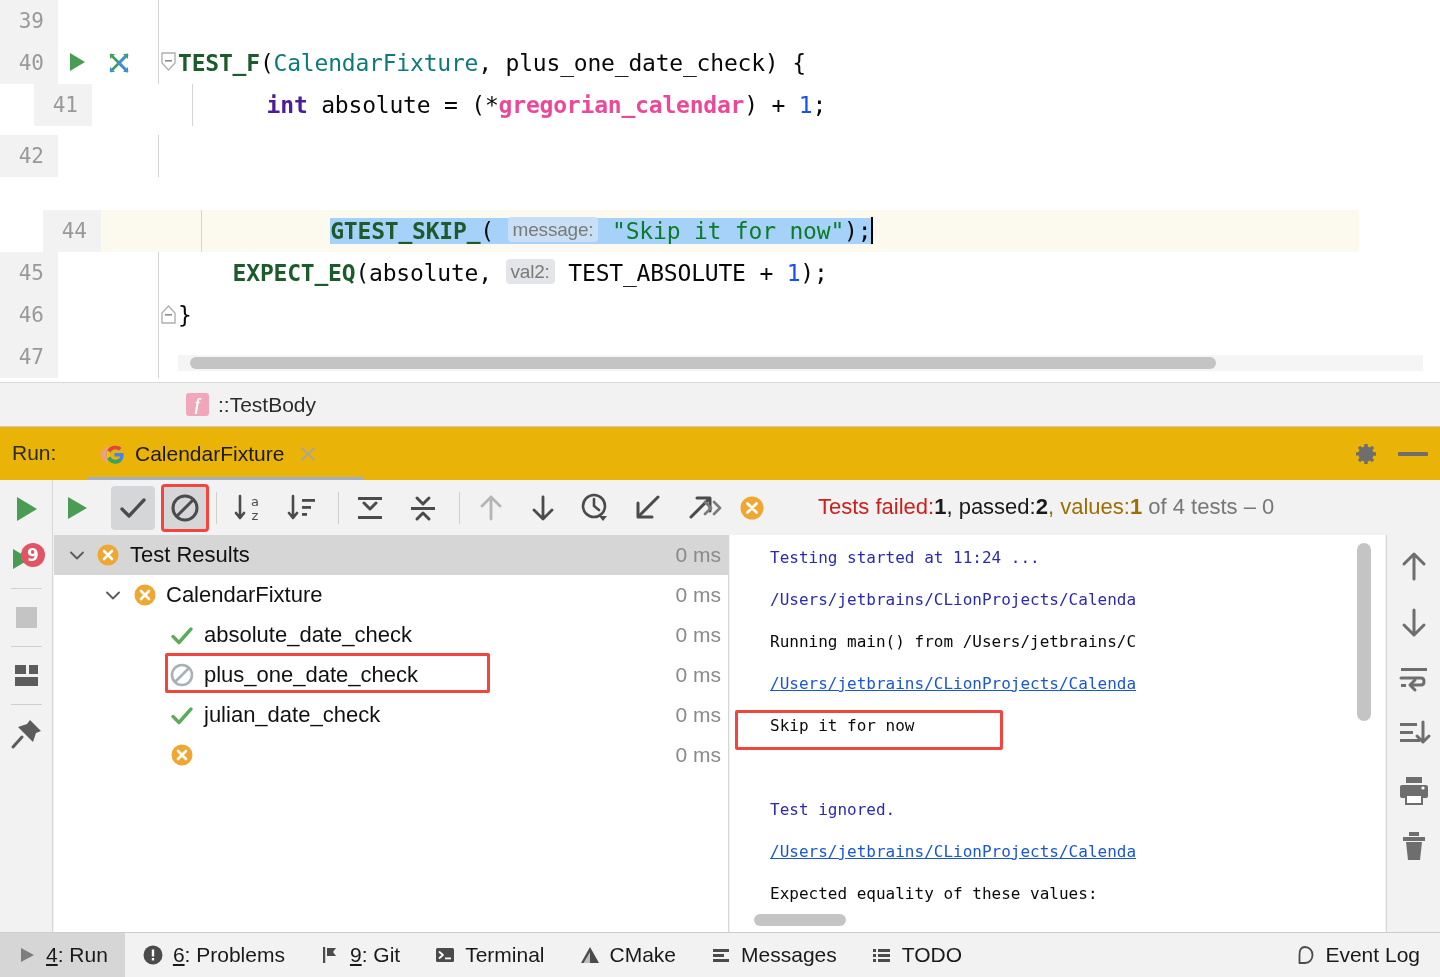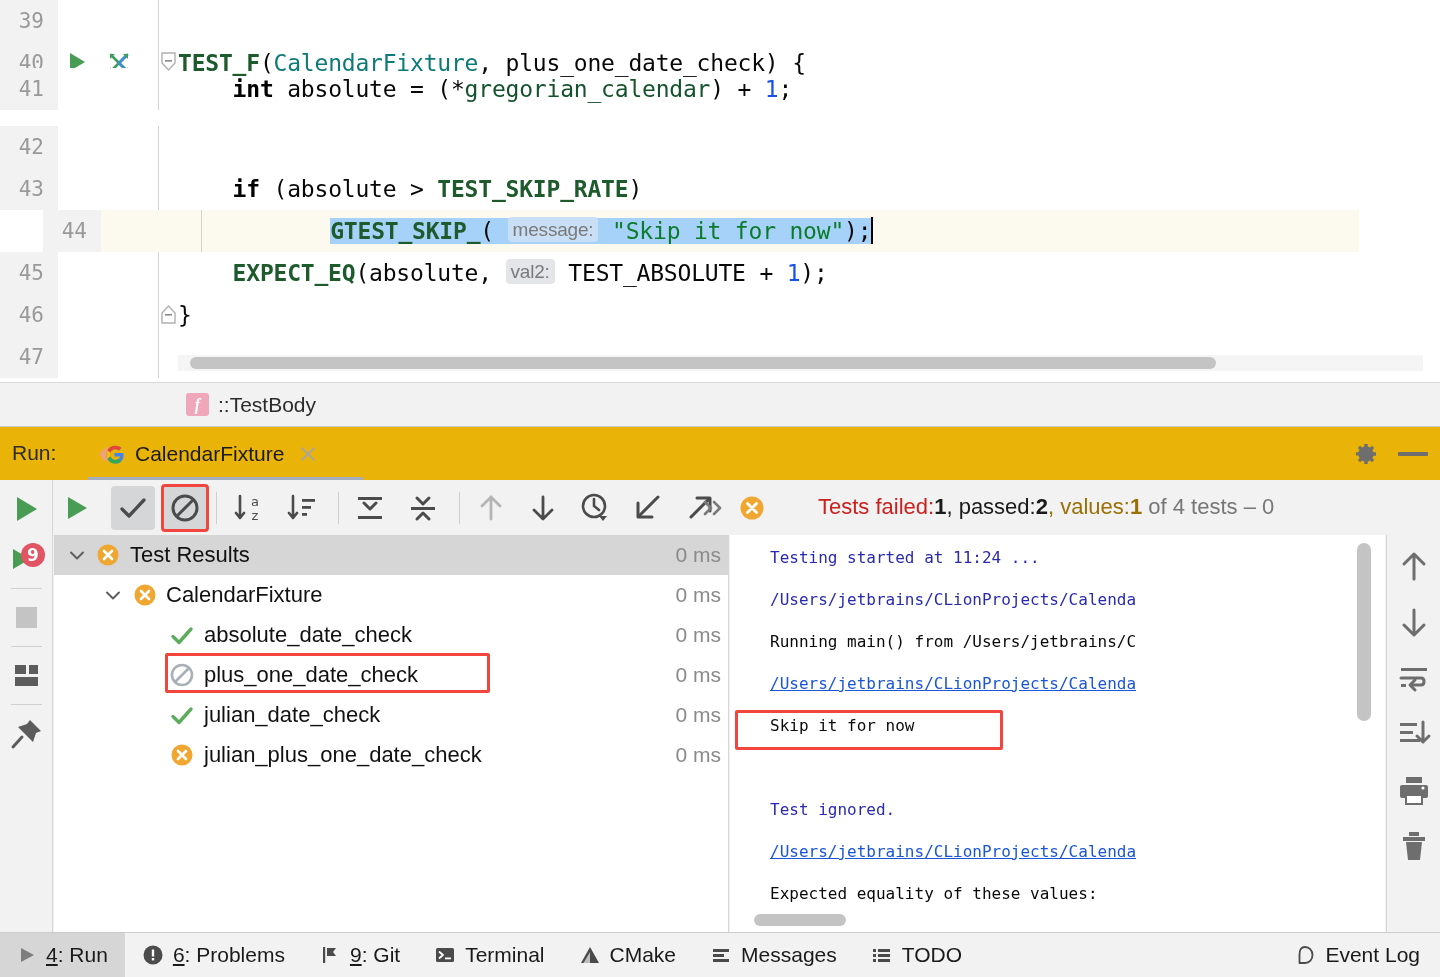--- a/index.html
+++ b/index.html
@@ -45,24 +45,24 @@
     position: absolute; left: 158px; top: 0; width: 1px; height: 42px;
     background: #d4d4d4;
   }
   .code {
     position: absolute; left: 178px; top: 0; height: 42px;
     line-height: 42px; white-space: pre;
     font-family: "DejaVu Sans Mono", monospace;
     font-size: 23px; color: #080808;
     letter-spacing: -0.2px;
   }
-  .kw { color: #000000; font-weight: bold; text-align: center; }
+  .kw { color: #4c1d95; font-weight: bold; text-align: center; }
   .cls { color: #0d7a7a; }
   .macro { color: #1d5b2c; font-weight: bold; }
-  .field { color: #14532d; }
+  .field { color: #ec4899; font-weight: bold; }
   .str { color: #0b7b29; }
   .num { color: #1750eb; }
   .plain { color: #080808; }
   .sel { background: #a6d2fa; }
   .hintchip {
     display: inline-block;
     background: #e3e5e8; color: #7a7a7a;
     border-radius: 4px; padding: 0 5px;
     font-size: 19px; line-height: 25px;
     vertical-align: 3px;
@@ -294,42 +294,35 @@
         </svg>
       </div>
       <div class="vdivider"></div>
       <svg class="fold" style="left:159px;" width="19" height="22" viewBox="0 0 19 22">
         <path d="M3 1 L16 1 L16 11 L9.5 18 L3 11 Z" fill="#ffffff" stroke="#b0b0b0" stroke-width="1.4"></path>
         <rect x="6" y="8" width="7" height="1.6" fill="#8a8a8a"></rect>
       </svg>
       <div class="code"><span class="macro">TEST_F</span><span class="plain">(</span><span class="cls">CalendarFixture</span><span class="plain">, plus_one_date_check) {</span></div>
     </div>
 
-    <div class="ed-row" style="top:68px;position:absolute;">
+    <div class="ed-row" style="top:84px;position:absolute;margin-left:34px;">
       <div class="gutter-bg"></div>
       <div class="lineno">41</div>
       <div class="gutter-strip"></div>
       <div class="vdivider"></div>
       <div class="code"><span class="plain">    </span><span class="kw">int</span><span class="plain"> absolute = (*</span><span class="field">gregorian_calendar</span><span class="plain">) + </span><span class="num">1</span><span class="plain">;</span></div>
     </div>
 
-    <div class="ed-row" style="top:126px;position:absolute;">
+    <div class="ed-row" style="top:135px;position:absolute;">
       <div class="gutter-bg"></div>
       <div class="lineno">42</div>
       <div class="gutter-strip"></div>
       <div class="vdivider"></div>
     </div>
 
-    <div class="ed-row" style="top:168px;position:absolute;">
-      <div class="gutter-bg"></div>
-      <div class="lineno">43</div>
-      <div class="gutter-strip"></div>
-      <div class="vdivider"></div>
-      <div class="code"><span class="plain">    </span><span class="kw">if</span><span class="plain"> (absolute &gt; </span><span class="macro">TEST_SKIP_RATE</span><span class="plain">)</span></div>
-    </div>
 
     <div class="ed-row current" style="top:210px;position:absolute;">
       <div class="gutter-bg"></div>
       <div class="lineno">44</div>
       <div class="gutter-strip"></div>
       <div class="vdivider"></div>
       <div class="code"><span class="plain">        </span><span class="sel"><span class="macro">GTEST_SKIP_</span><span class="plain">( </span><span class="hintchip on-sel">message:</span><span class="plain"> </span><span class="str">"Skip it for now"</span><span class="plain">);</span></span><span class="caret"></span></div>
     </div>
 
     <div class="ed-row" style="top:252px;position:absolute;">
@@ -574,21 +567,20 @@
         </svg>
         <span class="tw-label" style="left:150px;">julian_date_check</span>
         <span class="tw-time">0 ms</span>
       </div>
 
       <div class="tree-row">
         <svg class="tw-status" style="left:115px;top:7px;" viewBox="0 0 26 26">
           <circle cx="13" cy="13" r="10.5" fill="#f0a732"></circle>
           <path d="M9 9 L17 17 M17 9 L9 17" stroke="#ffffff" stroke-width="2.6" stroke-linecap="round"></path>
         </svg>
-        <span class="tw-label" style="left:150px;">julian_plus_one_date_check</span>
         <span class="tw-time">0 ms</span>
       </div>
 
       <div class="redbox-row" style="left:111px;top:118px;width:325px;height:40px;"></div>
     </div>
 
     <div class="con-border-left"></div>
 
     <div class="console">
       <div class="con-line c-blue" style="top:2px;">Testing started at 11:24 ...</div>

